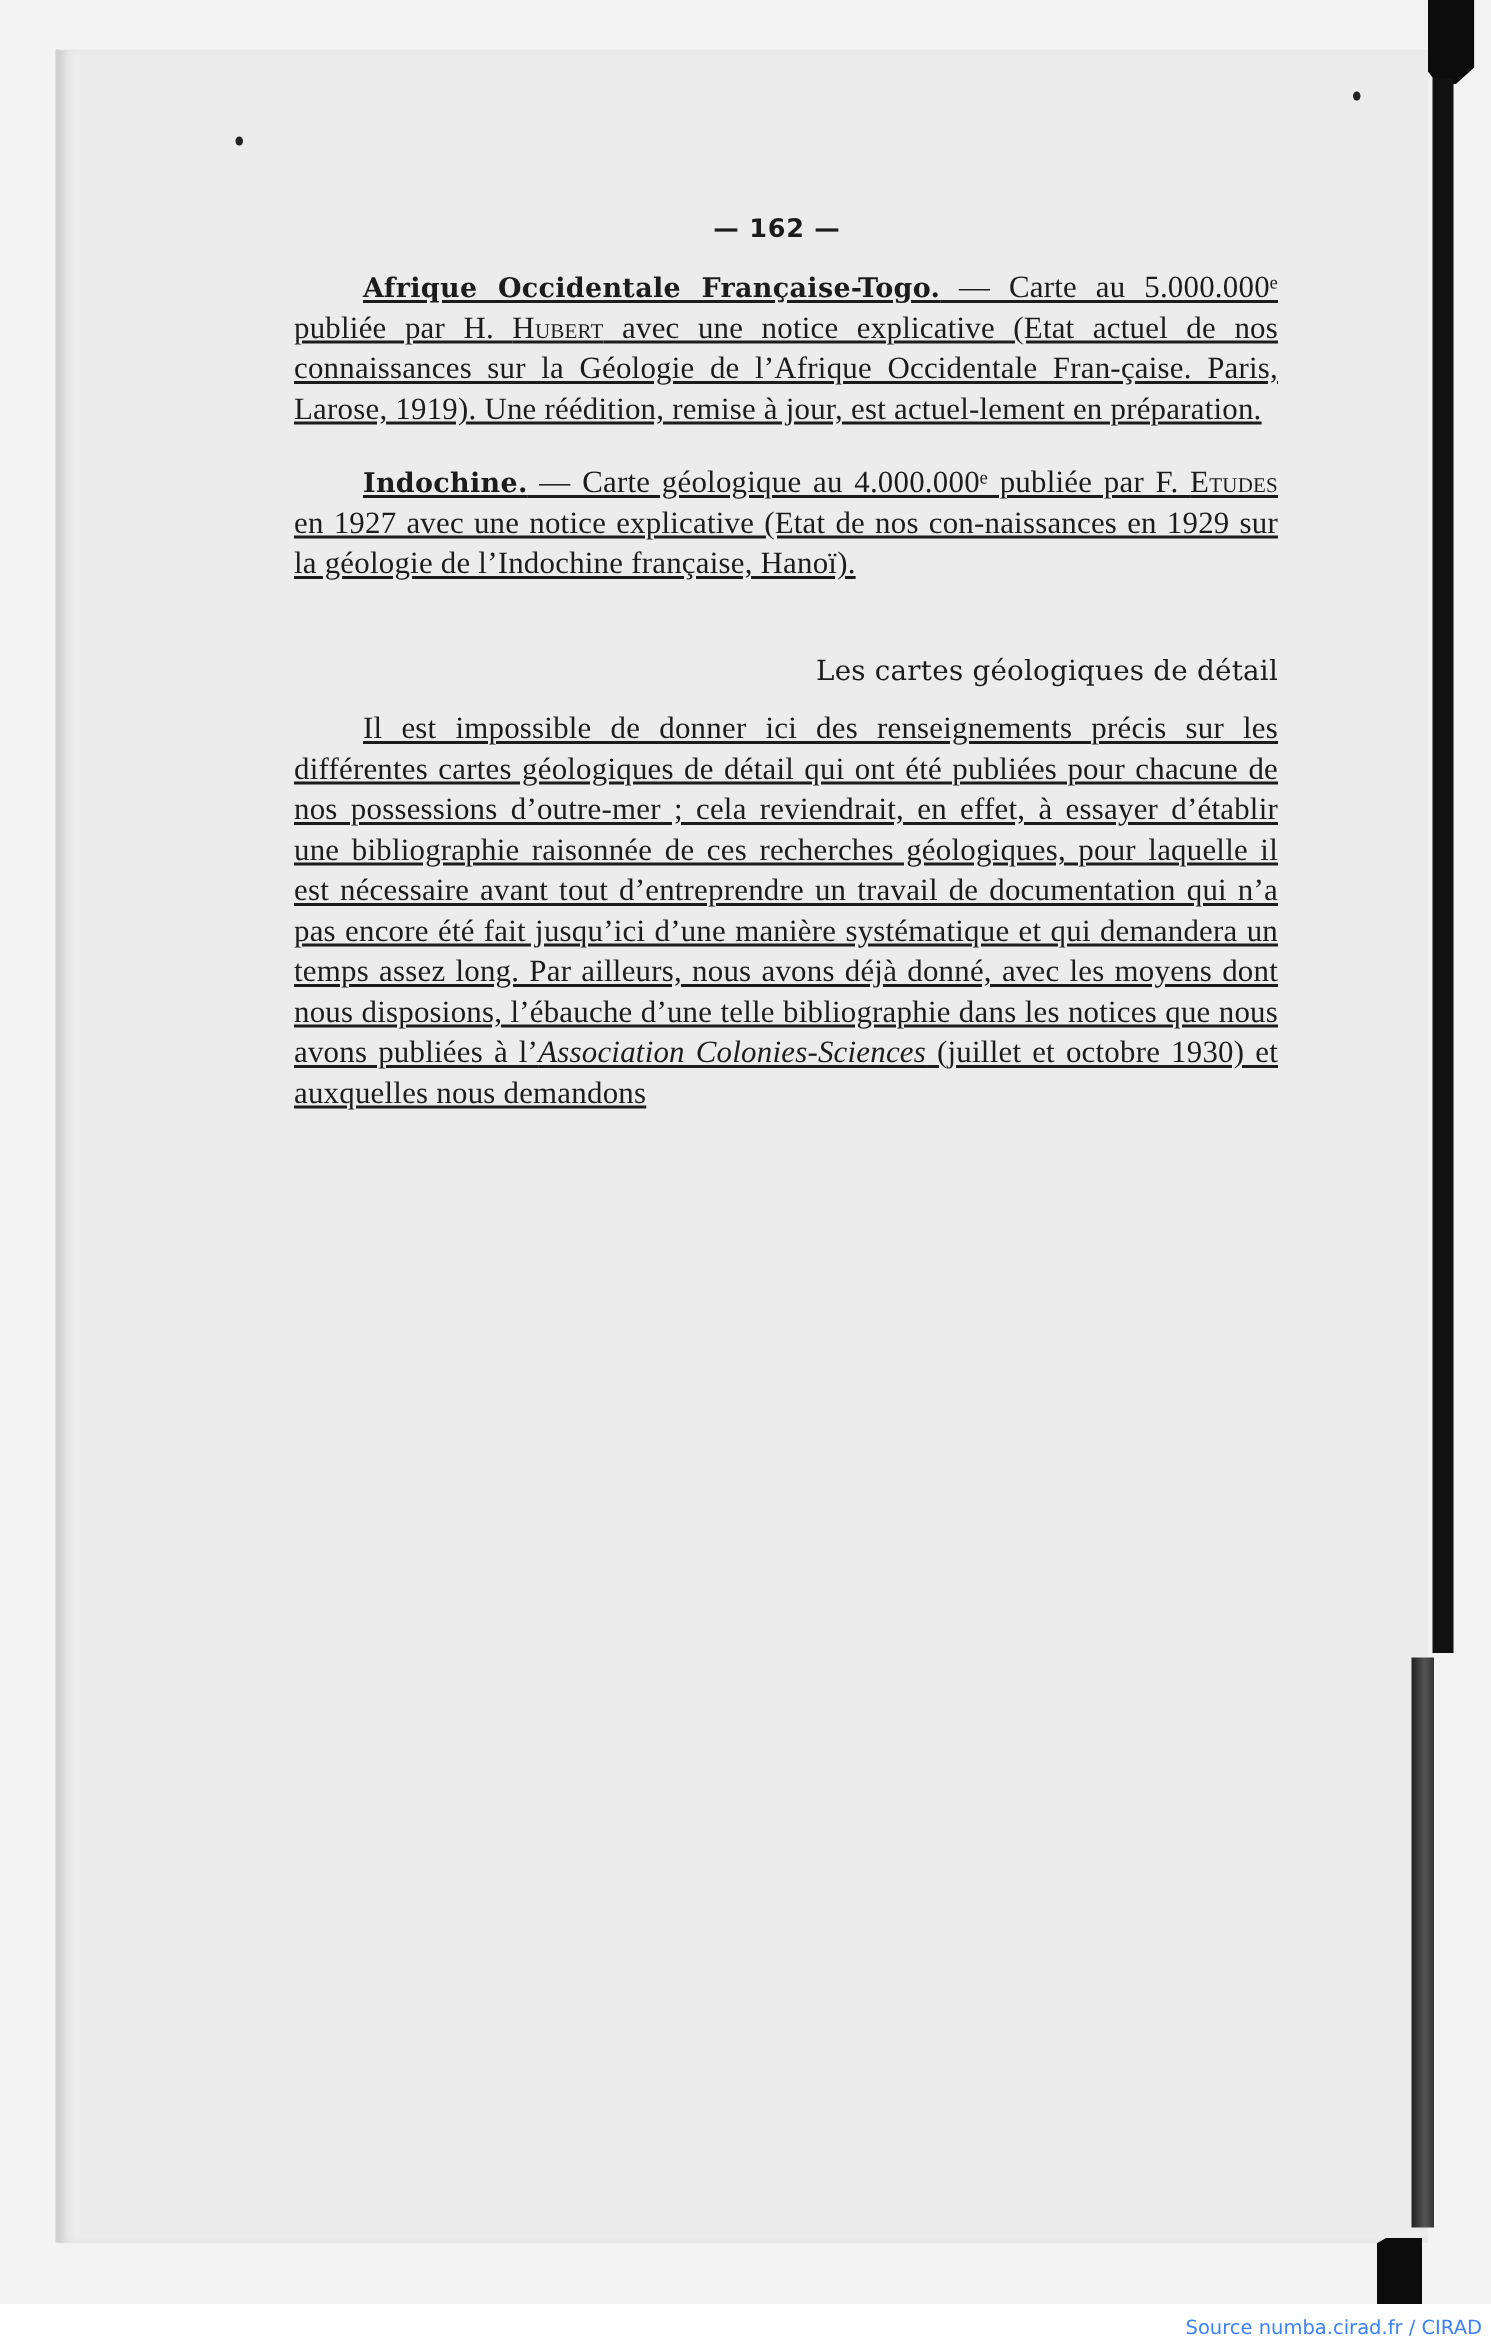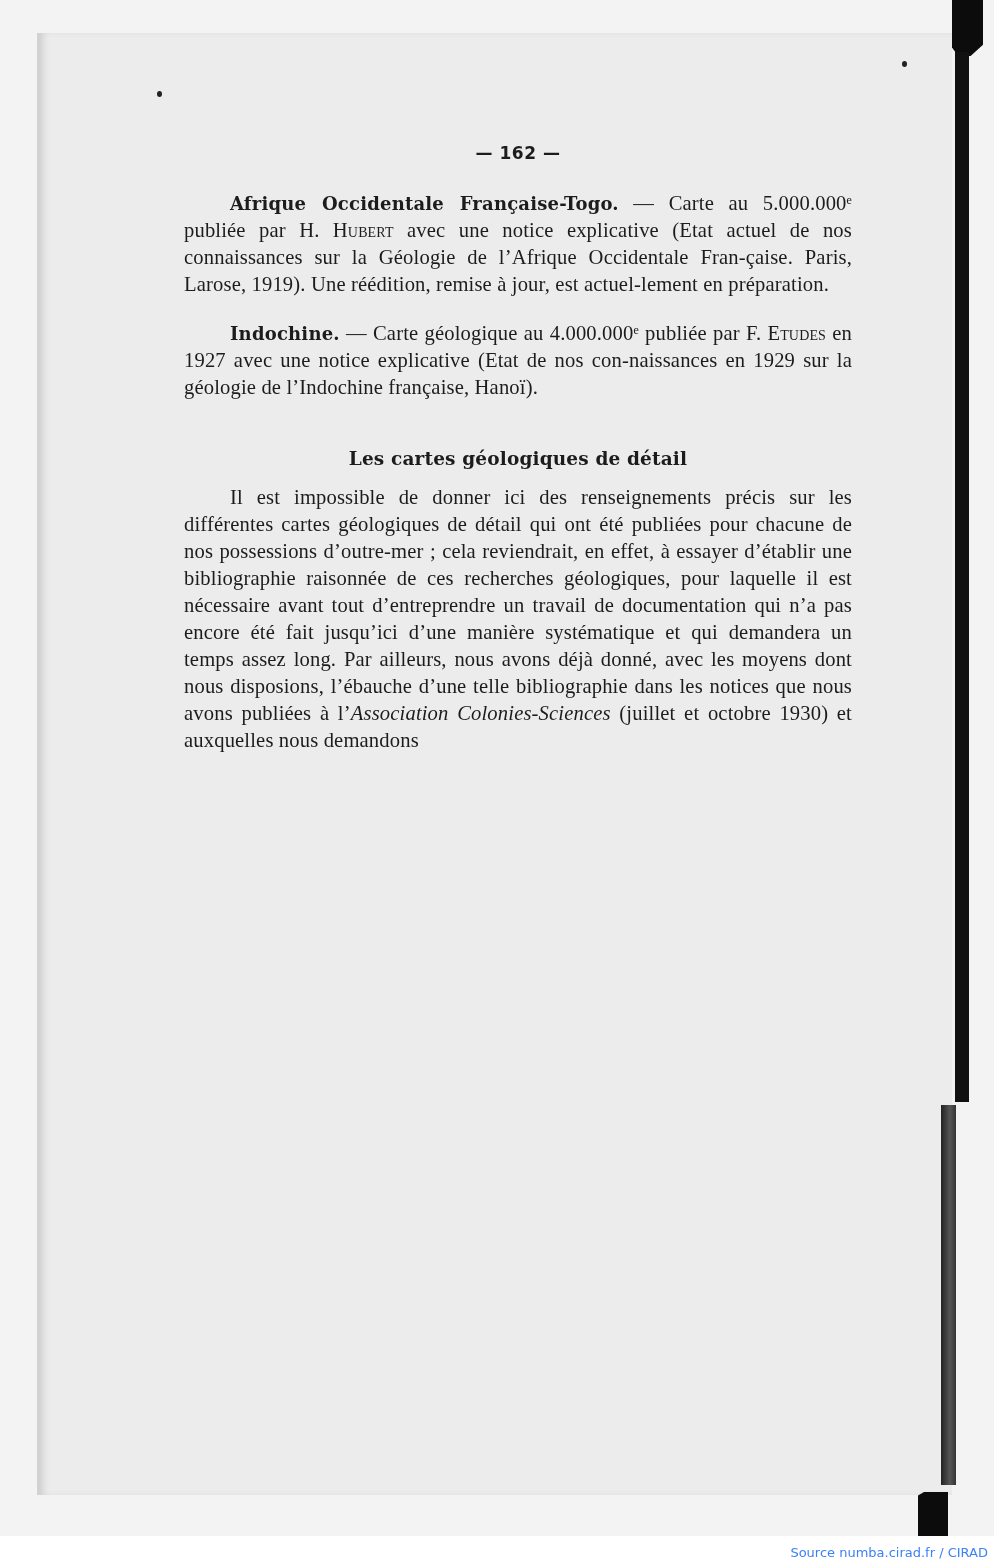--- a/index.html
+++ b/index.html
@@ -40,30 +40,30 @@
     }
     .speck { position: absolute; width: 5px; height: 6px; border-radius: 50%; background: #222; }
 
     .text {
       position: absolute; left: 184px; top: 140px; width: 668px;
       font-size: 20.6px; line-height: 27px; text-align: justify;
       letter-spacing: 0.15px;
     }
     .page-number {
       text-align: center; font-family: "DejaVu Sans", sans-serif; font-weight: bold;
-      font-size: 17px; margin-bottom: 23px; letter-spacing: 0.5px;
+      font-size: 17px; margin-bottom: 12px; letter-spacing: 0.5px;
     }
-    p { margin: 0 0 12px 0; text-indent: 46px; hyphens: manual; }
+    p { margin: 0 0 12px 12px; text-indent: 46px; hyphens: manual; text-decoration: underline; }
     p.entry { margin-bottom: 13px; }
     .lead {
       font-family: "DejaVu Serif", serif; font-weight: bold; font-size: 18px; letter-spacing: 0.2px;
     }
     .sc { font-variant: small-caps; }
     .section-heading {
-      text-align: center; font-family: "DejaVu Serif", serif; font-weight: bold;
+      text-align: right; font-family: "DejaVu Serif", serif; font-weight: normal;
       font-size: 18.5px; margin: 44px 0 12px 0;
     }
     i { font-style: italic; }
     .source {
       position: absolute; right: 6px; bottom: 6px;
       font-family: "DejaVu Sans", sans-serif; font-size: 13px; color: #3b82f6;
     }
   </style>
 </head>
 <body>

